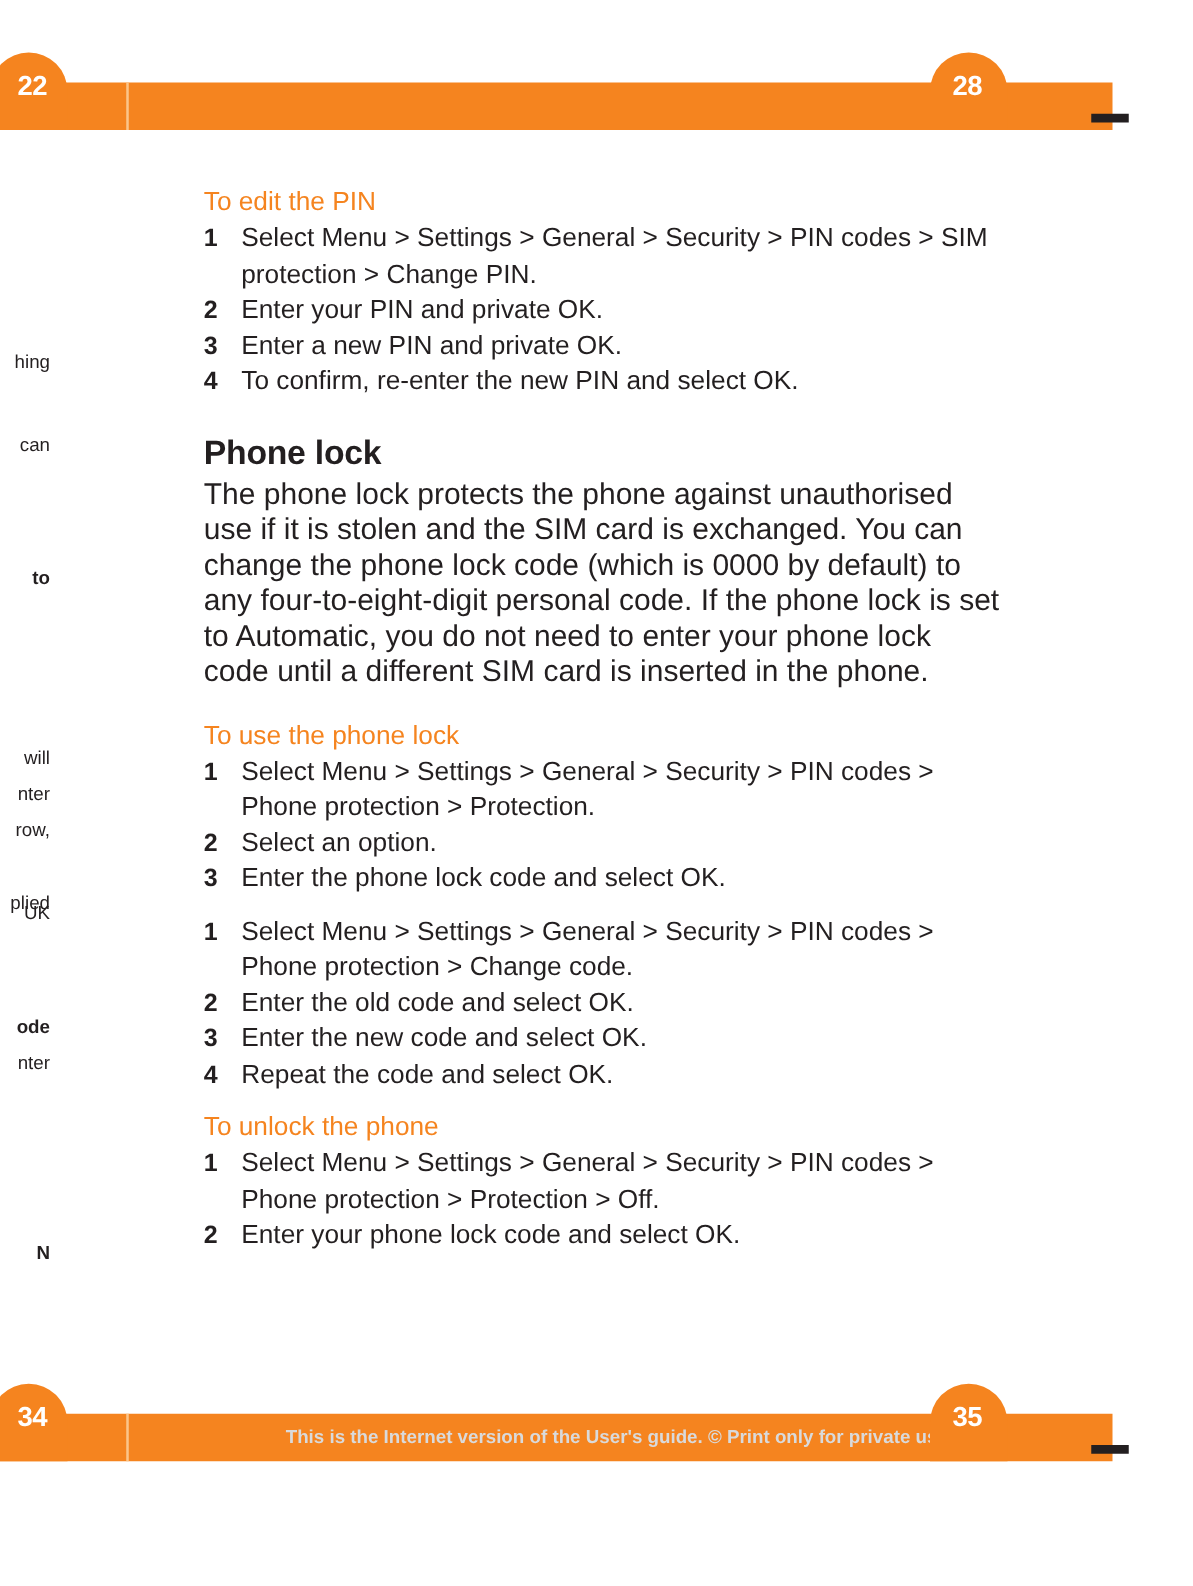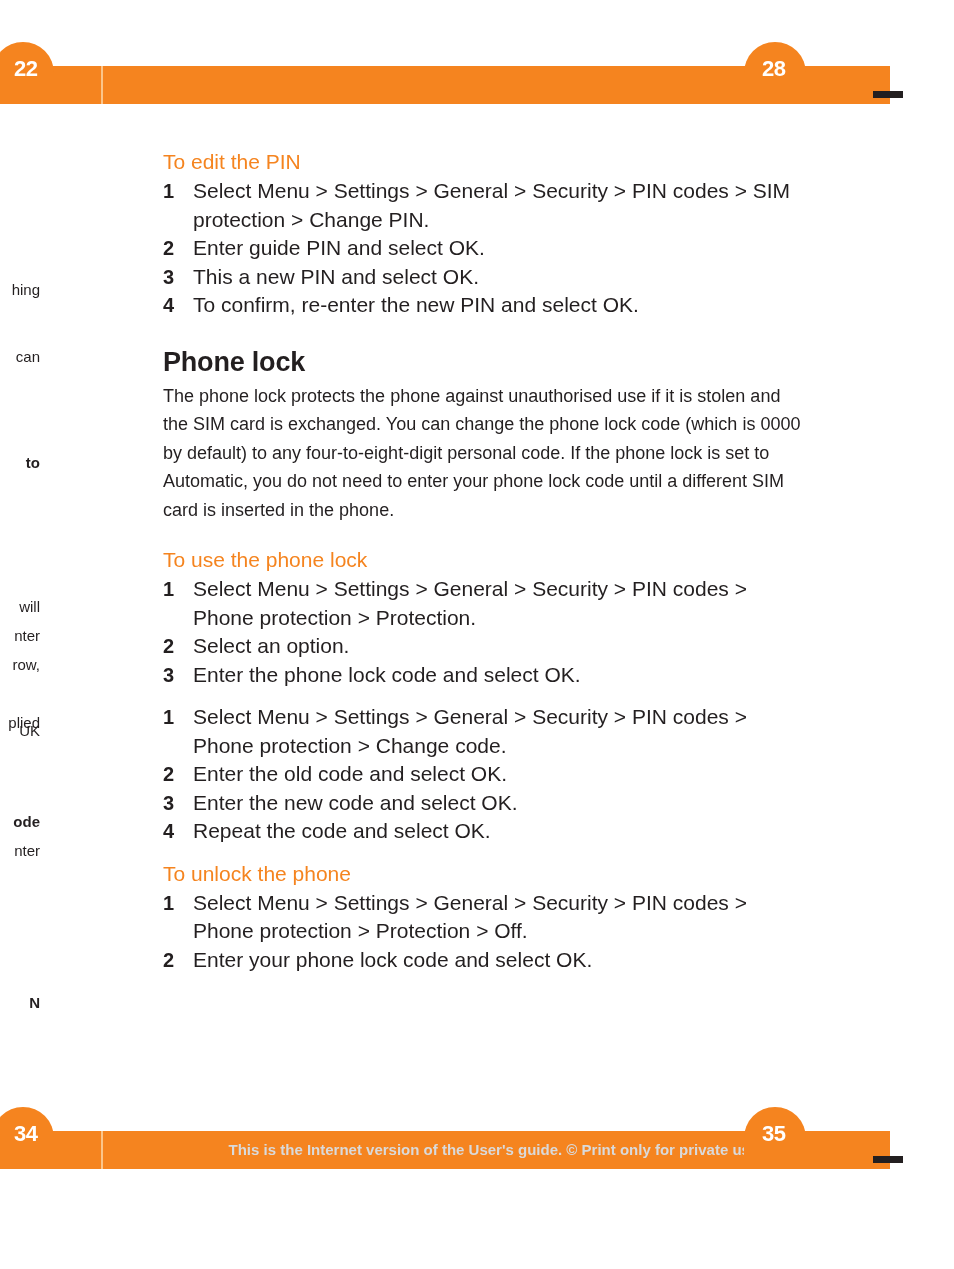--- a/index.html
+++ b/index.html
@@ -135,21 +135,21 @@
     font-size: 27px;
     line-height: 33px;
     font-weight: bold;
     color: #231f20;
     margin: 26px 0 3px 0;
     letter-spacing: -0.2px;
   }
 
   p.body-text {
     font-family: "Liberation Sans", sans-serif;
-    font-size: 18px;
+    font-size: 24px;
     line-height: 28.5px;
     color: #231f20;
     margin: 0;
   }
 
   ol.steps {
     list-style: none;
     margin: 0;
     padding: 0;
   }
@@ -201,22 +201,22 @@
     <div class="bleed-line" style="top: 716px;">nter</div>
     <div class="bleed-line b" style="top: 868px;">N</div>
   </div>
 
 <div class="content">
 
   <div id="sec-block-1">
       <div class="sub-head">To edit the PIN</div>
       <ol class="steps">
         <li><span class="num">1</span><span class="gt">Select </span><span class="b">Menu</span><span class="gt"> &gt; </span><span class="b">Settings</span><span class="gt"> &gt; </span><span class="b">General</span><span class="gt"> &gt; </span><span class="b">Security</span><span class="gt"> &gt; </span><span class="b">PIN codes</span><span class="gt"> &gt; </span><span class="b">SIM protection</span><span class="gt"> &gt; </span><span class="b">Change PIN</span><span class="gt">.</span></li>
-        <li><span class="num">2</span><span class="gt">Enter guide PIN and select </span><span class="b">OK</span><span class="gt">.</span></li>
-        <li><span class="num">3</span><span class="gt">This a new PIN and select </span><span class="b">OK</span><span class="gt">.</span></li>
+        <li><span class="num">2</span><span class="gt">Enter your PIN and private </span><span class="b">OK</span><span class="gt">.</span></li>
+        <li><span class="num">3</span><span class="gt">Enter a new PIN and private </span><span class="b">OK</span><span class="gt">.</span></li>
         <li><span class="num">4</span><span class="gt">To confirm, re-enter the new PIN and select </span><span class="b">OK</span><span class="gt">.</span></li>
       </ol>
     </div>
 
   <h2 class="section-title">Phone lock</h2>
   <p class="body-text" id="phone-lock-para"><span class="gt">The phone lock protects the phone against unauthorised use if it is stolen and the SIM card is exchanged. You can change the phone lock code (which is 0000 by default) to any four-to-eight-digit personal code. If the phone lock is set to </span><span class="b">Automatic</span><span class="gt">, you do not need to enter your phone lock code until a different SIM card is inserted in the phone.</span></p>
 
   <div class="spacer-md"></div>
 
   <div id="sec-block-2">

